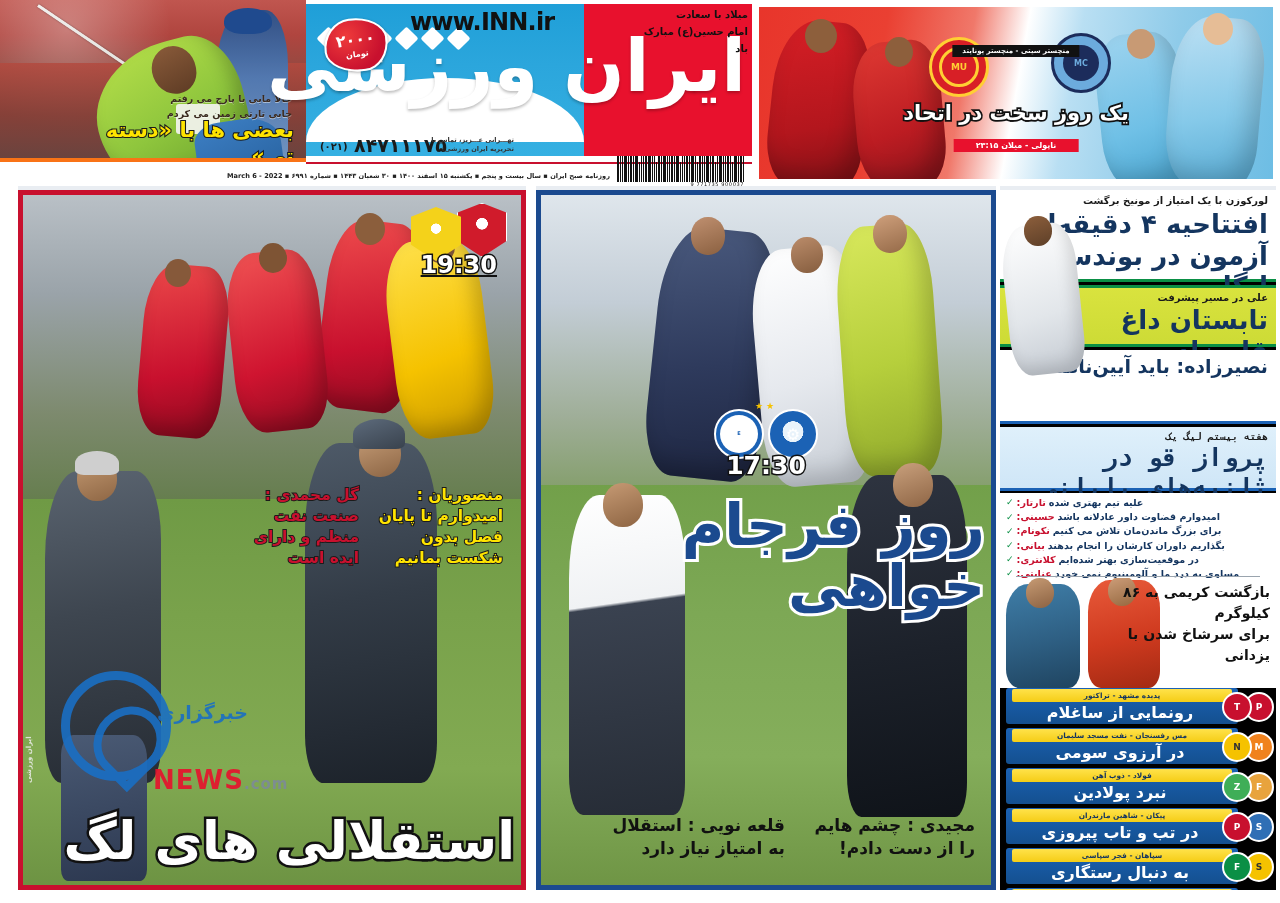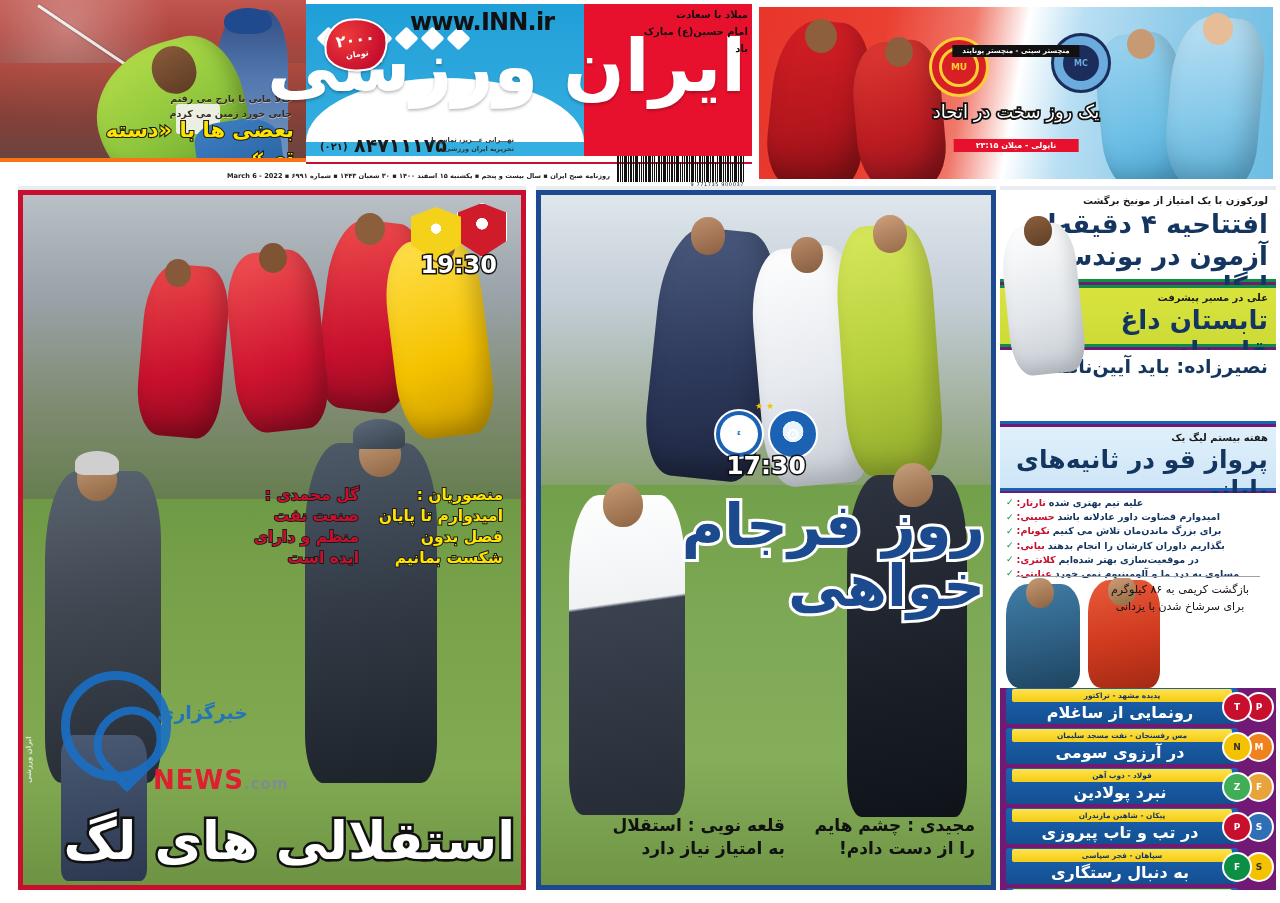--- a/index.html
+++ b/index.html
@@ -147,21 +147,21 @@
     position:absolute; left:50%; top:38px; transform:translateX(-50%);
     background:#111; color:#fff; font-size:7px; font-weight:700; padding:2px 10px; white-space:nowrap; direction:rtl;
   }
   #derby-time {
     position:absolute; left:50%; top:50px; transform:translateX(-50%);
     font-size:38px; font-weight:900; color:#fff; letter-spacing:-1px; direction:ltr;
     -webkit-text-stroke: 4px #111; paint-order: stroke fill;
   }
   #derby-h1 {
     position:absolute; left:50%; top:94px; transform:translateX(-50%); white-space:nowrap;
-    font-size:18px; font-weight:400; color:#fff; direction:rtl;
+    font-size:21px; font-weight:700; color:#fff; direction:rtl;
     -webkit-text-stroke: 3.5px #111; paint-order: stroke fill;
   }
   #derby-sub {
     position:absolute; left:50%; top:132px; transform:translateX(-50%);
     background:#e8112d; color:#fff; font-size:8px; font-weight:700; padding:2px 22px; white-space:nowrap; direction:rtl;
   }
   #derby-h2 {
     position:absolute; left:50%; top:148px; transform:translateX(-50%); white-space:nowrap;
     font-size:22px; font-weight:900; color:#fff; direction:rtl;
     -webkit-text-stroke: 3px #111; paint-order: stroke fill;
@@ -208,21 +208,21 @@
   .club-badge { position:absolute; width:50px; height:54px; }
   #badge-perspolis { right:6px; top:2px;
     background: radial-gradient(circle at 50% 38%, #fff 0 14%, #d01b2b 15% 100%);
     clip-path: polygon(50% 0,100% 18%,100% 70%,50% 100%,0 70%,0 18%);
     border:1px solid #fff; }
   #badge-sanat { right:52px; top:6px;
     background: radial-gradient(circle at 50% 40%, #fff 0 12%, #f4d21a 13% 100%);
     clip-path: polygon(50% 0,100% 18%,100% 70%,50% 100%,0 70%,0 18%); }
   #lp-time {
     position:absolute; right:24px; top:56px; font-size:24px; font-weight:900; color:#fff; direction:ltr;
-    -webkit-text-stroke: 3px #111; paint-order: stroke fill;
+    -webkit-text-stroke: 3px #111; paint-order: stroke fill; text-decoration: underline;
   }
 
   #lp-q-right {
     position:absolute; right:18px; top:290px; width:132px; text-align:right; direction:rtl;
     font-size:15.5px; font-weight:900; line-height:1.35; color:#ffe400;
     -webkit-text-stroke: 2px #1b1b1b; paint-order: stroke fill;
   }
   #lp-q-left {
     position:absolute; right:162px; top:290px; width:130px; text-align:right; direction:rtl;
     font-size:15.5px; font-weight:900; line-height:1.35; color:#c8102e;
@@ -307,21 +307,21 @@
   #cp-q-right {
     position:absolute; right:16px; bottom:26px; width:176px; text-align:right; direction:rtl;
     font-size:17px; font-weight:900; line-height:1.32; color:#111;
   }
   #cp-q-left {
     position:absolute; right:206px; bottom:26px; width:186px; text-align:right; direction:rtl;
     font-size:17px; font-weight:900; line-height:1.32; color:#111;
   }
 
   
-  #sidebar { position:absolute; left:1000px; top:190px; width:276px; height:706px; background:#701a75; }
+  #sidebar { position:absolute; left:1000px; top:190px; width:276px; height:706px; background:#000000; }
   .sb-block { position:relative; width:100%; }
 
   .sb-kicker { font-size:10px; font-weight:700; color:#1a1a1a; text-align:right; direction:rtl; line-height:1.4; }
   .sb-head { font-weight:900; text-align:right; direction:rtl; line-height:1.18; letter-spacing:-.4px; }
 
   
   #sb1 { position:absolute; right:0; top:0; width:276px; height:92px; background:#fff;
      border-bottom:3px solid #0a8f45; padding:4px 8px 0 6px; }
   #sb1 .sb-head { font-size:26px; color:#14355f; margin-top:1px;}
   #sb1-player { position:absolute; left:6px; top:34px; width:74px; height:150px;
@@ -338,43 +338,43 @@
   #sb2 .sb-head { font-size:26px; color:#14355f; }
 
   
   #sb3 { position:absolute; right:0; top:160px; width:276px; height:74px; background:#fff; padding:4px 8px 0 6px;
      border-bottom:3px solid #1b62b5; }
   #sb3 .sb-head { font-size:19px; color:#14355f; line-height:1.32;}
 
   
   #sb4 { position:absolute; right:0; top:237px; width:276px; height:64px;
      background: linear-gradient(180deg,#dff0fb 0%, #cfe6f7 100%); padding:4px 8px 0 6px;
-     border-bottom:3px solid #1b62b5;}
+     border-bottom:3px solid #1b62b5;font-family:Liberation Mono, monospace;}
   #sb4 .sb-head { font-size:25px; color:#14355f; }
 
   
   #sb5 { position:absolute; right:0; top:303px; width:276px; height:86px; background:#fff; padding:3px 8px 0 6px; }
   .bullet { display:flex; flex-direction:row-reverse; align-items:center; justify-content:flex-start; gap:3px;
      font-size:9.6px; font-weight:700; color:#14355f; direction:rtl; line-height:1.48; white-space:nowrap; }
   .bullet .chk { color:#0a8f45; font-size:9px; font-weight:900; }
   .bullet .nm { color:#c8102e; }
   #sb5-rule { position:absolute; left:16px; right:16px; bottom:2px; height:1px; background:#9aa4ae; }
 
   
   #sb6 { position:absolute; right:0; top:388px; width:276px; height:110px; background:#fff; overflow:hidden; }
   #sb6-bgL { position:absolute; left:6px; top:6px; width:74px; height:104px;
      background: linear-gradient(168deg,#3f7ea8 0%,#2e5f83 55%,#1f4460 100%); border-radius: 30% 26% 16% 18%;}
   #sb6-bgLh { position:absolute; left:26px; top:0px; width:28px; height:30px;
      background: linear-gradient(160deg,#c79b74,#8b6242); border-radius:48%;}
   #sb6-bgR { position:absolute; left:88px; top:2px; width:72px; height:108px;
      background: linear-gradient(168deg,#e85a3a 0%,#cf3a1f 55%,#a32a13 100%); border-radius: 30% 26% 16% 18%;}
   #sb6-bgRh { position:absolute; left:108px; top:-2px; width:28px; height:30px;
      background: linear-gradient(160deg,#cfa07c,#95683f); border-radius:48%;}
-  #sb6-k { position:absolute; right:6px; top:4px; width:180px; text-align:center; direction:rtl;
-     font-size:11px; font-weight:400; color:#111; line-height:1.5; }
+  #sb6-k { position:absolute; right:6px; top:4px; width:180px; text-align:right; direction:rtl;
+     font-size:14px; font-weight:700; color:#111; line-height:1.5; }
   #sb6-h { position:absolute; right:6px; top:40px; width:180px; text-align:right; direction:rtl;
      font-size:22px; font-weight:900; color:#c8102e; line-height:1.15; }
 
   
   #fixtures { position:absolute; right:0; top:498px; width:276px; }
   .fx { position:relative; height:38px; margin-bottom:2px; }
   .fx-bar { position:absolute; right:38px; left:6px; top:0; height:36px;
      background: linear-gradient(180deg,#1b62b5 0%, #14508f 100%); border-radius:3px; }
   .fx-kick { position:absolute; right:44px; left:12px; top:1px; height:13px;
      background: linear-gradient(180deg,#ffe24a,#f5cd16); border-radius:2px;
@@ -405,21 +405,21 @@
       <div id="tl-track"></div>
       <div id="tl-helper"></div>
       <div id="tl-cap"></div>
       <div id="tl-javelin"></div>
       <div id="tl-athlete"></div>
       <div id="tl-head"></div>
       <div id="tl-bib"></div>
       <div id="tl-shorts"></div>
       <div id="tl-sub" class="rtl">
         <div>حالا مایی با پارچ می رفتم</div>
-        <div>چابی خورد زمین می کردم</div>
+        <div>چابی تارتی زمین می کردم</div>
       </div>
       <div id="tl-head2" class="rtl">
         <div>بعضی ها با «دسته تی»</div>
         <div>قهرمان شدند!</div>
       </div>
     </div>
 
     <div id="mast">
       <div id="mast-red"></div>
       <div id="mast-blue">

